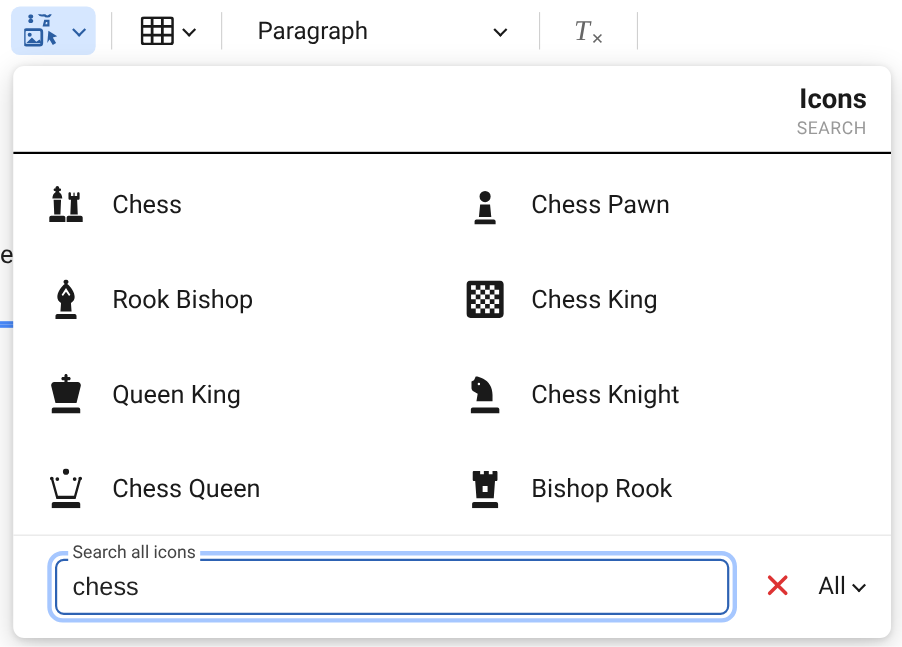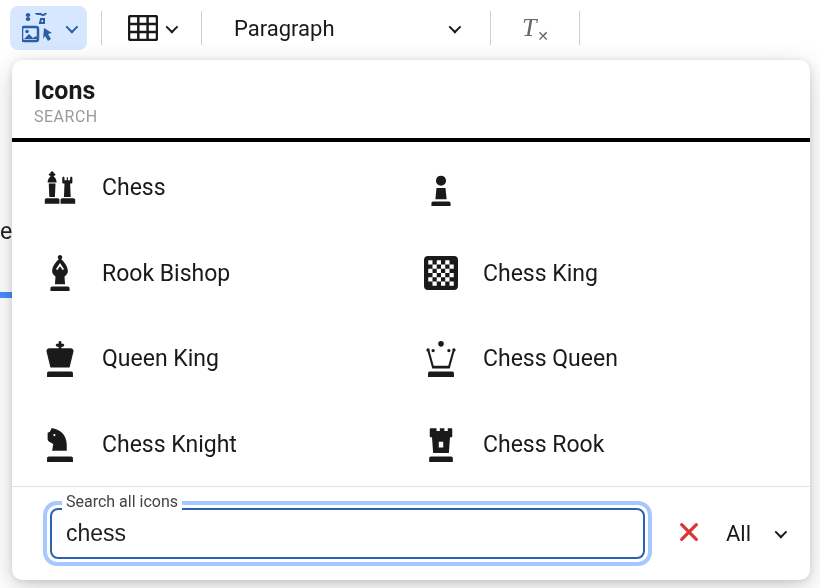--- a/index.html
+++ b/index.html
@@ -79,21 +79,22 @@
       bottom: 8px;
       background: #fff;
       border-radius: 10px;
       box-shadow: 0 1px 6px rgba(0,0,0,0.12), 0 8px 28px rgba(0,0,0,0.18);
       display: flex;
       flex-direction: column;
       overflow: hidden;
     }
     .popup-header {
       padding: 16px 22px 12px 22px;
-      border-bottom: 4px solid #000000;
+      border-bottom: 2px solid #000000;
+      text-align: right;
     }
     .popup-title {
       font-size: 25px;
       font-weight: 700;
       color: #1a1a1a;
     }
     .popup-subtitle {
       font-size: 16px;
       color: #999;
       letter-spacing: 0.5px;
@@ -165,21 +166,21 @@
       color: #d33;
       font-size: 28px;
       font-weight: 700;
       cursor: pointer;
       width: 30px;
       text-align: center;
     }
     .filter-all {
       display: flex;
       align-items: center;
-      gap: 24px;
+      gap: 6px;
       font-size: 22px;
       color: #1a1a1a;
       cursor: pointer;
       padding-right: 6px;
     }
     .behind-text {
       position: absolute;
       left: 0;
       top: 218px;
       font-size: 23px;
@@ -255,20 +256,21 @@
       </div>
       <span class="icon-label">Chess</span>
     </div>
 
     <div class="icon-item">
       <div class="icon-box">
         <svg width="30" height="36" viewBox="0 0 320 512" fill="#1a1a1a">
             <path d="M232 152a72 72 0 1 0-144 0 72 72 0 0 0 144 0zM96 256h128l16 160H80l16-160zM48 448h224c13 0 24 11 24 24v40H24v-40c0-13 11-24 24-24z"></path>
           </svg>
       </div>
+      <span class="icon-label">Chess Pawn</span>
     </div>
 
     <div class="icon-item">
       <div class="icon-box">
         <svg width="30" height="36" viewBox="0 0 320 512" fill="#1a1a1a">
             <path d="M160 0c-18 0-32 14-32 32 0 12 6 22 16 28-46 33-96 107-96 168 0 33 18 60 48 76l-8 112h144l-8-112c30-16 48-43 48-76 0-61-50-135-96-168 10-6 16-16 16-28 0-18-14-32-32-32zm0 112l56 88-16 16-40-56-40 56-16-16 56-88zM48 448h224c13 0 24 11 24 24v40H24v-40c0-13 11-24 24-24z"></path>
           </svg>
       </div>
       <span class="icon-label">Rook Bishop</span>
     </div>
@@ -286,43 +288,43 @@
       <div class="icon-box">
         <svg width="34" height="36" viewBox="0 0 448 512" fill="#1a1a1a">
             <path d="M224 0c-11 0-20 9-20 20v20h-20c-11 0-20 9-20 20s9 20 20 20h20v24H72c-22 0-40 18-40 40 0 4 1 9 2 13l54 219h272l54-219c1-4 2-9 2-13 0-22-18-40-40-40H244V80h20c11 0 20-9 20-20s-9-20-20-20h-20V20c0-11-9-20-20-20zM64 432c-13 0-24 11-24 24v56h368v-56c0-13-11-24-24-24H64z"></path>
           </svg>
       </div>
       <span class="icon-label">Queen King</span>
     </div>
 
     <div class="icon-item">
       <div class="icon-box">
+        <svg width="34" height="36" viewBox="0 0 448 512" fill="#1a1a1a">
+            <path d="M96 48c0-9 7-16 16-16 8 0 48 8 88 28 70 35 120 106 120 212v80H112l16-96-56-32c-15-9-24-25-24-42V96l32-16 16-32zm48 96a16 16 0 1 0 0-32 16 16 0 0 0 0 32zM64 432c-13 0-24 11-24 24v56h368v-56c0-13-11-24-24-24H64z"></path>
+          </svg>
+      </div>
+      <span class="icon-label">Chess Knight</span>
+    </div>
+
+    <div class="icon-item">
+      <div class="icon-box">
         <svg width="36" height="36" viewBox="0 0 512 512" fill="#1a1a1a">
             <path d="M256 0a40 40 0 1 1 0 80 40 40 0 0 1 0-80zM48 128a24 24 0 1 1 48 0c0 4-1 8-3 11l59 213h208l59-213c-2-3-3-7-3-11a24 24 0 1 1 48 0c0 11-7 20-17 23l-67 241H132L65 151c-10-3-17-12-17-23zm96-16a24 24 0 1 1 0 48 24 24 0 0 1 0-48zm224 0a24 24 0 1 1 0 48 24 24 0 0 1 0-48zM96 432c-13 0-24 11-24 24v56h368v-56c0-13-11-24-24-24H96z"></path>
           </svg>
       </div>
       <span class="icon-label">Chess Queen</span>
     </div>
 
     <div class="icon-item">
       <div class="icon-box">
-        <svg width="34" height="36" viewBox="0 0 448 512" fill="#1a1a1a">
-            <path d="M96 48c0-9 7-16 16-16 8 0 48 8 88 28 70 35 120 106 120 212v80H112l16-96-56-32c-15-9-24-25-24-42V96l32-16 16-32zm48 96a16 16 0 1 0 0-32 16 16 0 0 0 0 32zM64 432c-13 0-24 11-24 24v56h368v-56c0-13-11-24-24-24H64z"></path>
-          </svg>
-      </div>
-      <span class="icon-label">Chess Knight</span>
-    </div>
-
-    <div class="icon-item">
-      <div class="icon-box">
         <svg width="32" height="36" viewBox="0 0 384 512" fill="#1a1a1a">
             <path d="M48 32c-9 0-16 7-16 16v96c0 9 7 16 16 16h16l16 224h224l16-224h16c9 0 16-7 16-16V48c0-9-7-16-16-16h-48v40h-48V32h-64v40h-48V32H48zm112 192h64v80h-64v-80zM48 432c-13 0-24 11-24 24v56h336v-56c0-13-11-24-24-24H48z"></path>
           </svg>
       </div>
-      <span class="icon-label">Chess Rook</span>
+      <span class="icon-label">Bishop Rook</span>
     </div>
 
   </div>
 
   <div class="popup-footer">
     <div class="search-wrap">
       <div class="search-label">Search all icons</div>
       <div class="search-outer">
         <input class="search-input" type="text" value="chess" style="">
       </div>

